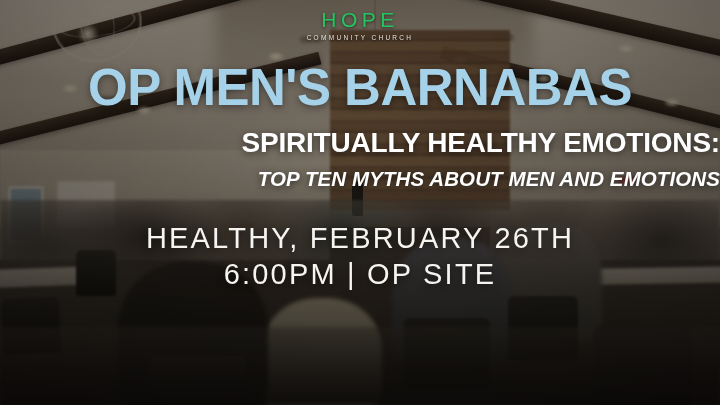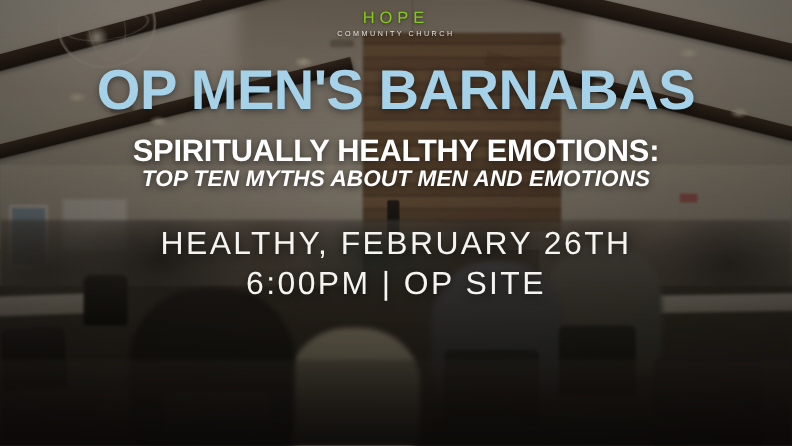--- a/index.html
+++ b/index.html
@@ -203,47 +203,47 @@
 
   
   .overlay {
     position:absolute; inset:0;
     display:flex; flex-direction:column; align-items:center;
   }
 
   
   .logo { margin-top:9px; text-align:center; }
   .logo-word {
-    font-size:15px; line-height:1; letter-spacing:4.5px;
-    color:#84cc16; font-weight:400;
+    font-size:21px; line-height:1; letter-spacing:4.5px;
+    color:#22c55e; font-weight:400;
     text-shadow:0 1px 3px rgba(0,0,0,0.55);
   }
   .logo-sub {
     margin-top:5px;
     font-size:6.5px; line-height:1; letter-spacing:2.3px;
     color:#e8e3da; font-weight:400;
     text-shadow:0 1px 2px rgba(0,0,0,0.6);
   }
 
   .headline {
     margin-top:22px; width:100%; text-align:center;
     color:#a5d2e8; font-weight:bold; font-size:49px; line-height:0.96;
     letter-spacing:-0.5px;
     text-shadow:0 2px 7px rgba(0,0,0,0.42);
   }
   .headline .l2 { display:block; font-size:51px; }
 
   .subhead {
-    margin-top:17px; width:100%; text-align:center;
+    margin-top:17px; width:100%; text-align:right;
     color:#ffffff; font-weight:bold; font-size:28px; line-height:1;
     letter-spacing:-0.2px;
     text-shadow:0 2px 7px rgba(0,0,0,0.55);
   }
   .subsub {
-    margin-top:2px; width:100%; text-align:center;
+    margin-top:12px; width:100%; text-align:right;
     color:#ffffff; font-style:italic; font-weight:bold; font-size:20.5px; line-height:1;
     letter-spacing:0.1px;
     text-shadow:0 2px 7px rgba(0,0,0,0.6);
   }
 
   .when {
     margin-top:30px; width:100%; text-align:center;
     color:#f6f4f0; font-weight:400; font-size:29px; line-height:1.25;
     letter-spacing:2.2px;
     text-shadow:0 2px 8px rgba(0,0,0,0.6);

